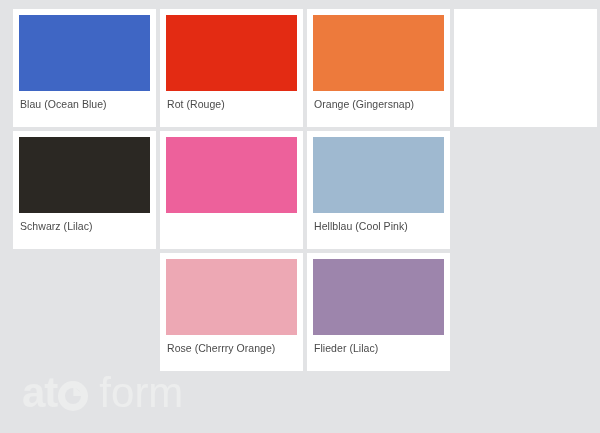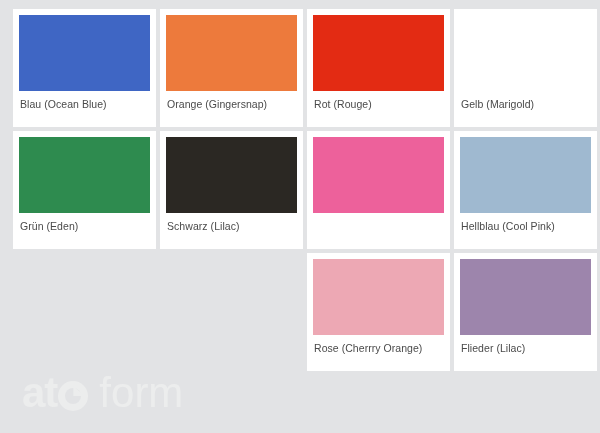--- a/index.html
+++ b/index.html
@@ -126,34 +126,29 @@
 </style>
 </head>
 <body>
 
 <div id="palette-grid">
     <div class="swatch-card">
       <div class="swatch-color" style="background: rgb(63, 102, 196);"></div>
       <div class="swatch-label">Blau (Ocean Blue)</div>
     </div>
     <div class="swatch-card">
+      <div class="swatch-color" style="background: rgb(227, 43, 19);"></div>
+      <div class="swatch-label">Rot (Rouge)</div>
+    </div>
+    <div class="swatch-card">
       <div class="swatch-color" style="background: rgb(237, 122, 60);"></div>
       <div class="swatch-label">Orange (Gingersnap)</div>
     </div>
     <div class="swatch-card">
-      <div class="swatch-color" style="background: rgb(227, 43, 19);"></div>
-      <div class="swatch-label">Rot (Rouge)</div>
-    </div>
-    <div class="swatch-card">
       <div class="swatch-color"></div>
-      <div class="swatch-label">Gelb (Marigold)</div>
-    </div>
-    <div class="swatch-card">
-      <div class="swatch-color" style="background: rgb(46, 139, 79);"></div>
-      <div class="swatch-label">Grün (Eden)</div>
     </div>
     <div class="swatch-card">
       <div class="swatch-color" style="background: rgb(43, 40, 35);"></div>
       <div class="swatch-label">Schwarz (Lilac)</div>
     </div>
     <div class="swatch-card">
       <div class="swatch-color" style="background: rgb(237, 97, 155);"></div>
     </div>
     <div class="swatch-card">
       <div class="swatch-color" style="background: rgb(159, 185, 208);"></div>

